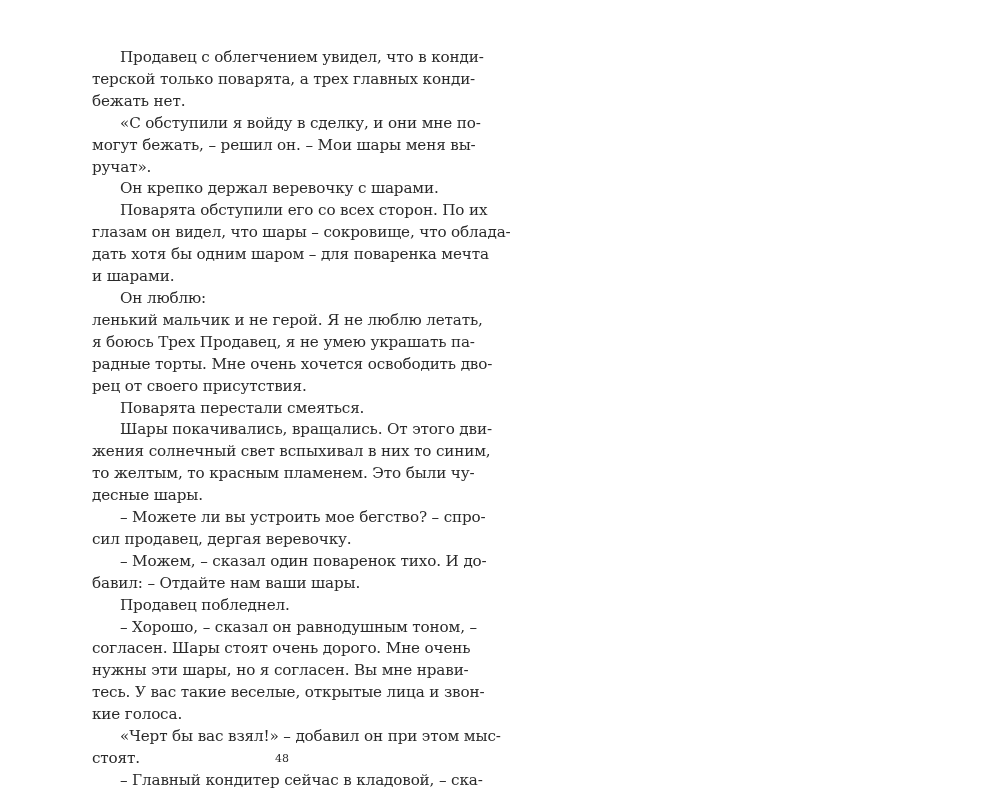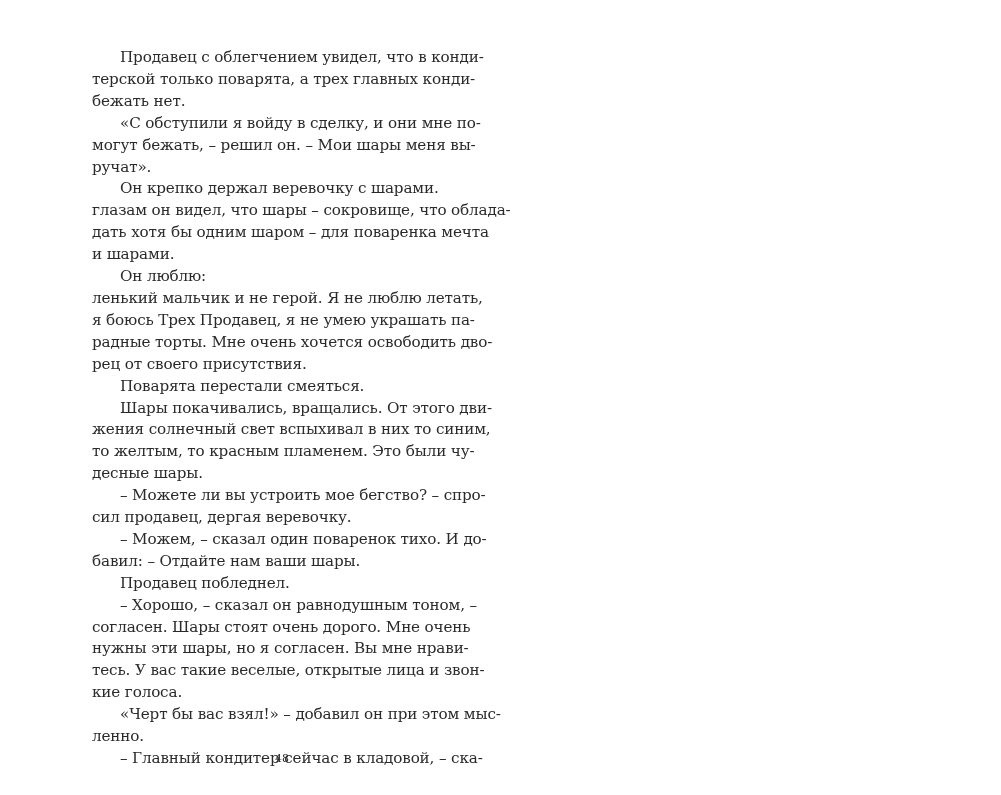--- a/index.html
+++ b/index.html
@@ -20,20 +20,21 @@
 
 <div class="page page-left">
   <div class="col" id="left-col">
       <span class="line justify ind">Продавец с облегчением увидел, что в конди-</span>
       <span class="line justify">терской только поварята, а трех главных конди-</span>
       <span class="line">бежать нет.</span>
       <span class="line justify ind">«С обступили я войду в сделку, и они мне по-</span>
       <span class="line justify">могут бежать, – решил он. – Мои шары меня вы-</span>
       <span class="line">ручат».</span>
       <span class="line ind">Он крепко держал веревочку с шарами.</span>
+      <span class="line justify ind">Поварята обступили его со всех сторон. По их</span>
       <span class="line justify">глазам он видел, что шары – сокровище, что облада-</span>
       <span class="line justify">дать хотя бы одним шаром – для поваренка мечта</span>
       <span class="line">и шарами.</span>
       <span class="line ind">Он люблю:</span>
       <span class="line justify">ленький мальчик и не герой. Я не люблю летать,</span>
       <span class="line justify">я боюсь Трех Продавец, я не умею украшать па-</span>
       <span class="line justify">радные торты. Мне очень хочется освободить дво-</span>
       <span class="line">рец от своего присутствия.</span>
       <span class="line ind">Поварята перестали смеяться.</span>
       <span class="line justify ind">Шары покачивались, вращались. От этого дви-</span>
@@ -44,21 +45,21 @@
       <span class="line">сил продавец, дергая веревочку.</span>
       <span class="line justify ind">– Можем, – сказал один поваренок тихо. И до-</span>
       <span class="line">бавил: – Отдайте нам ваши шары.</span>
       <span class="line ind">Продавец побледнел.</span>
       <span class="line justify ind">– Хорошо, – сказал он равнодушным тоном, –</span>
       <span class="line justify">согласен. Шары стоят очень дорого. Мне очень</span>
       <span class="line justify">нужны эти шары, но я согласен. Вы мне нрави-</span>
       <span class="line justify">тесь. У вас такие веселые, открытые лица и звон-</span>
       <span class="line">кие голоса.</span>
       <span class="line justify ind">«Черт бы вас взял!» – добавил он при этом мыс-</span>
-      <span class="line">ленно.</span>
+      <span class="line">стоят.</span>
       <span class="line justify ind">– Главный кондитер сейчас в кладовой, – ска-</span>
     </div>
   <div class="pagenum left">48</div>
 </div>
 
 <div class="page page-right">
   
   
   
 </div>

